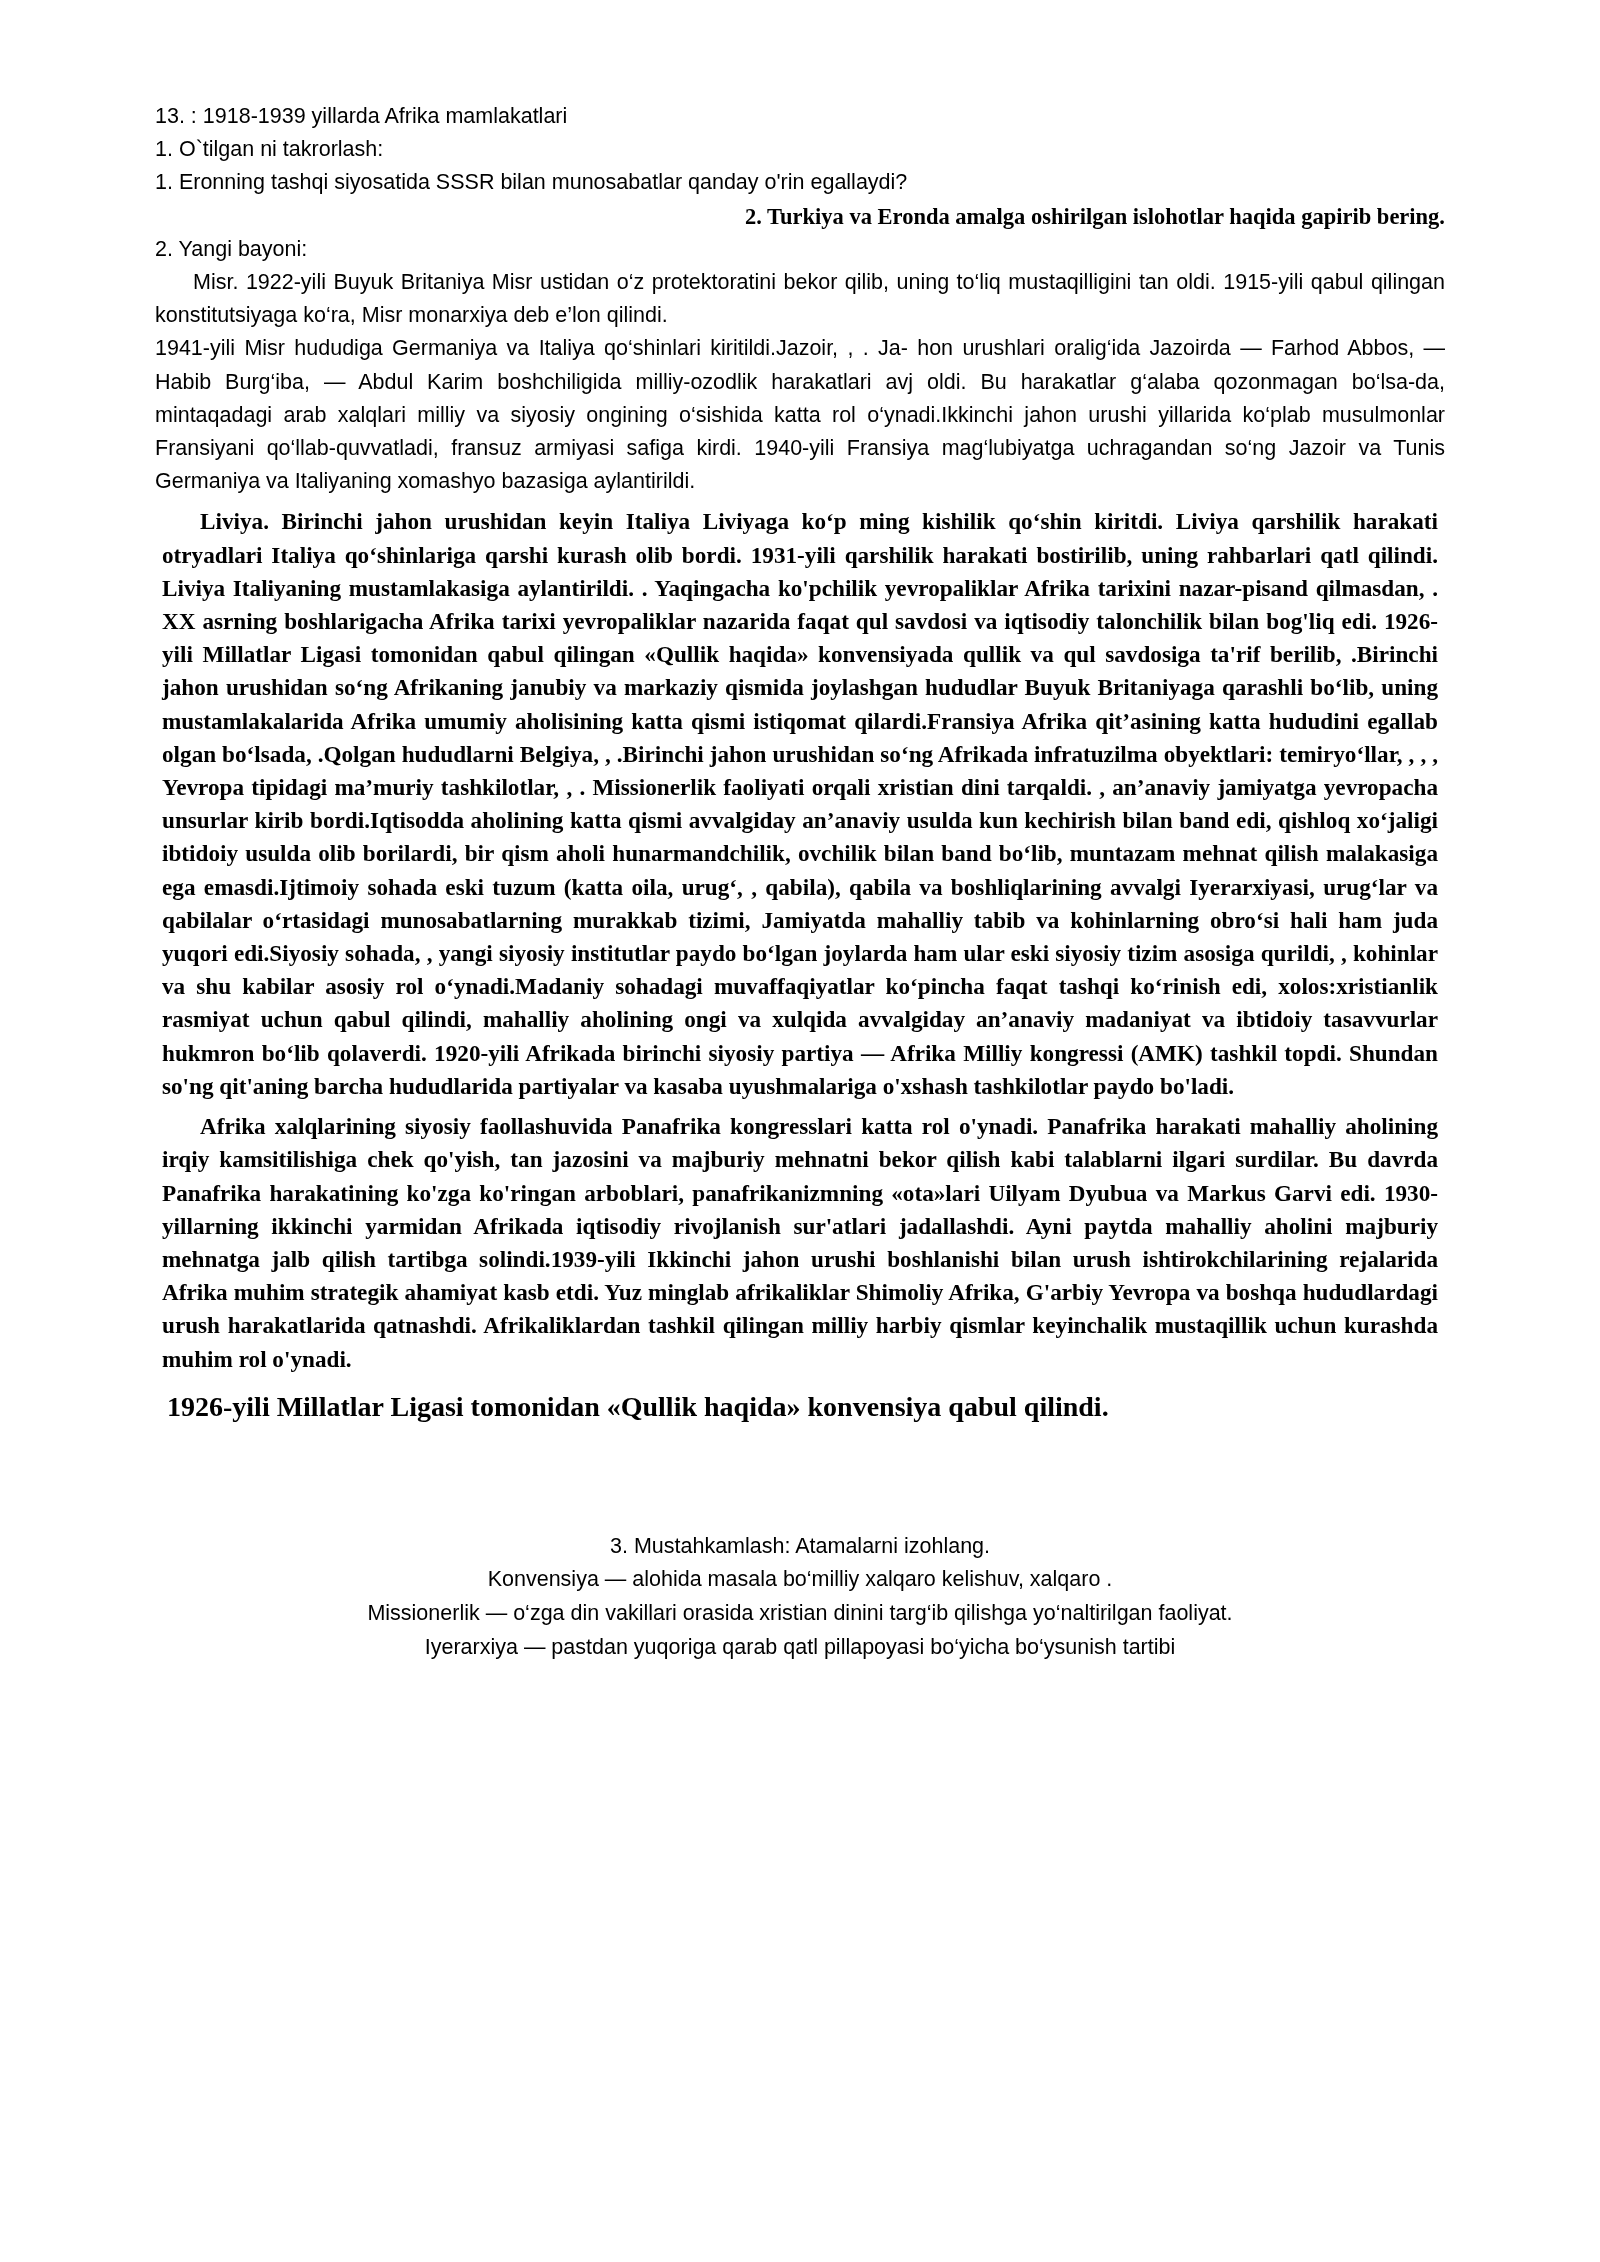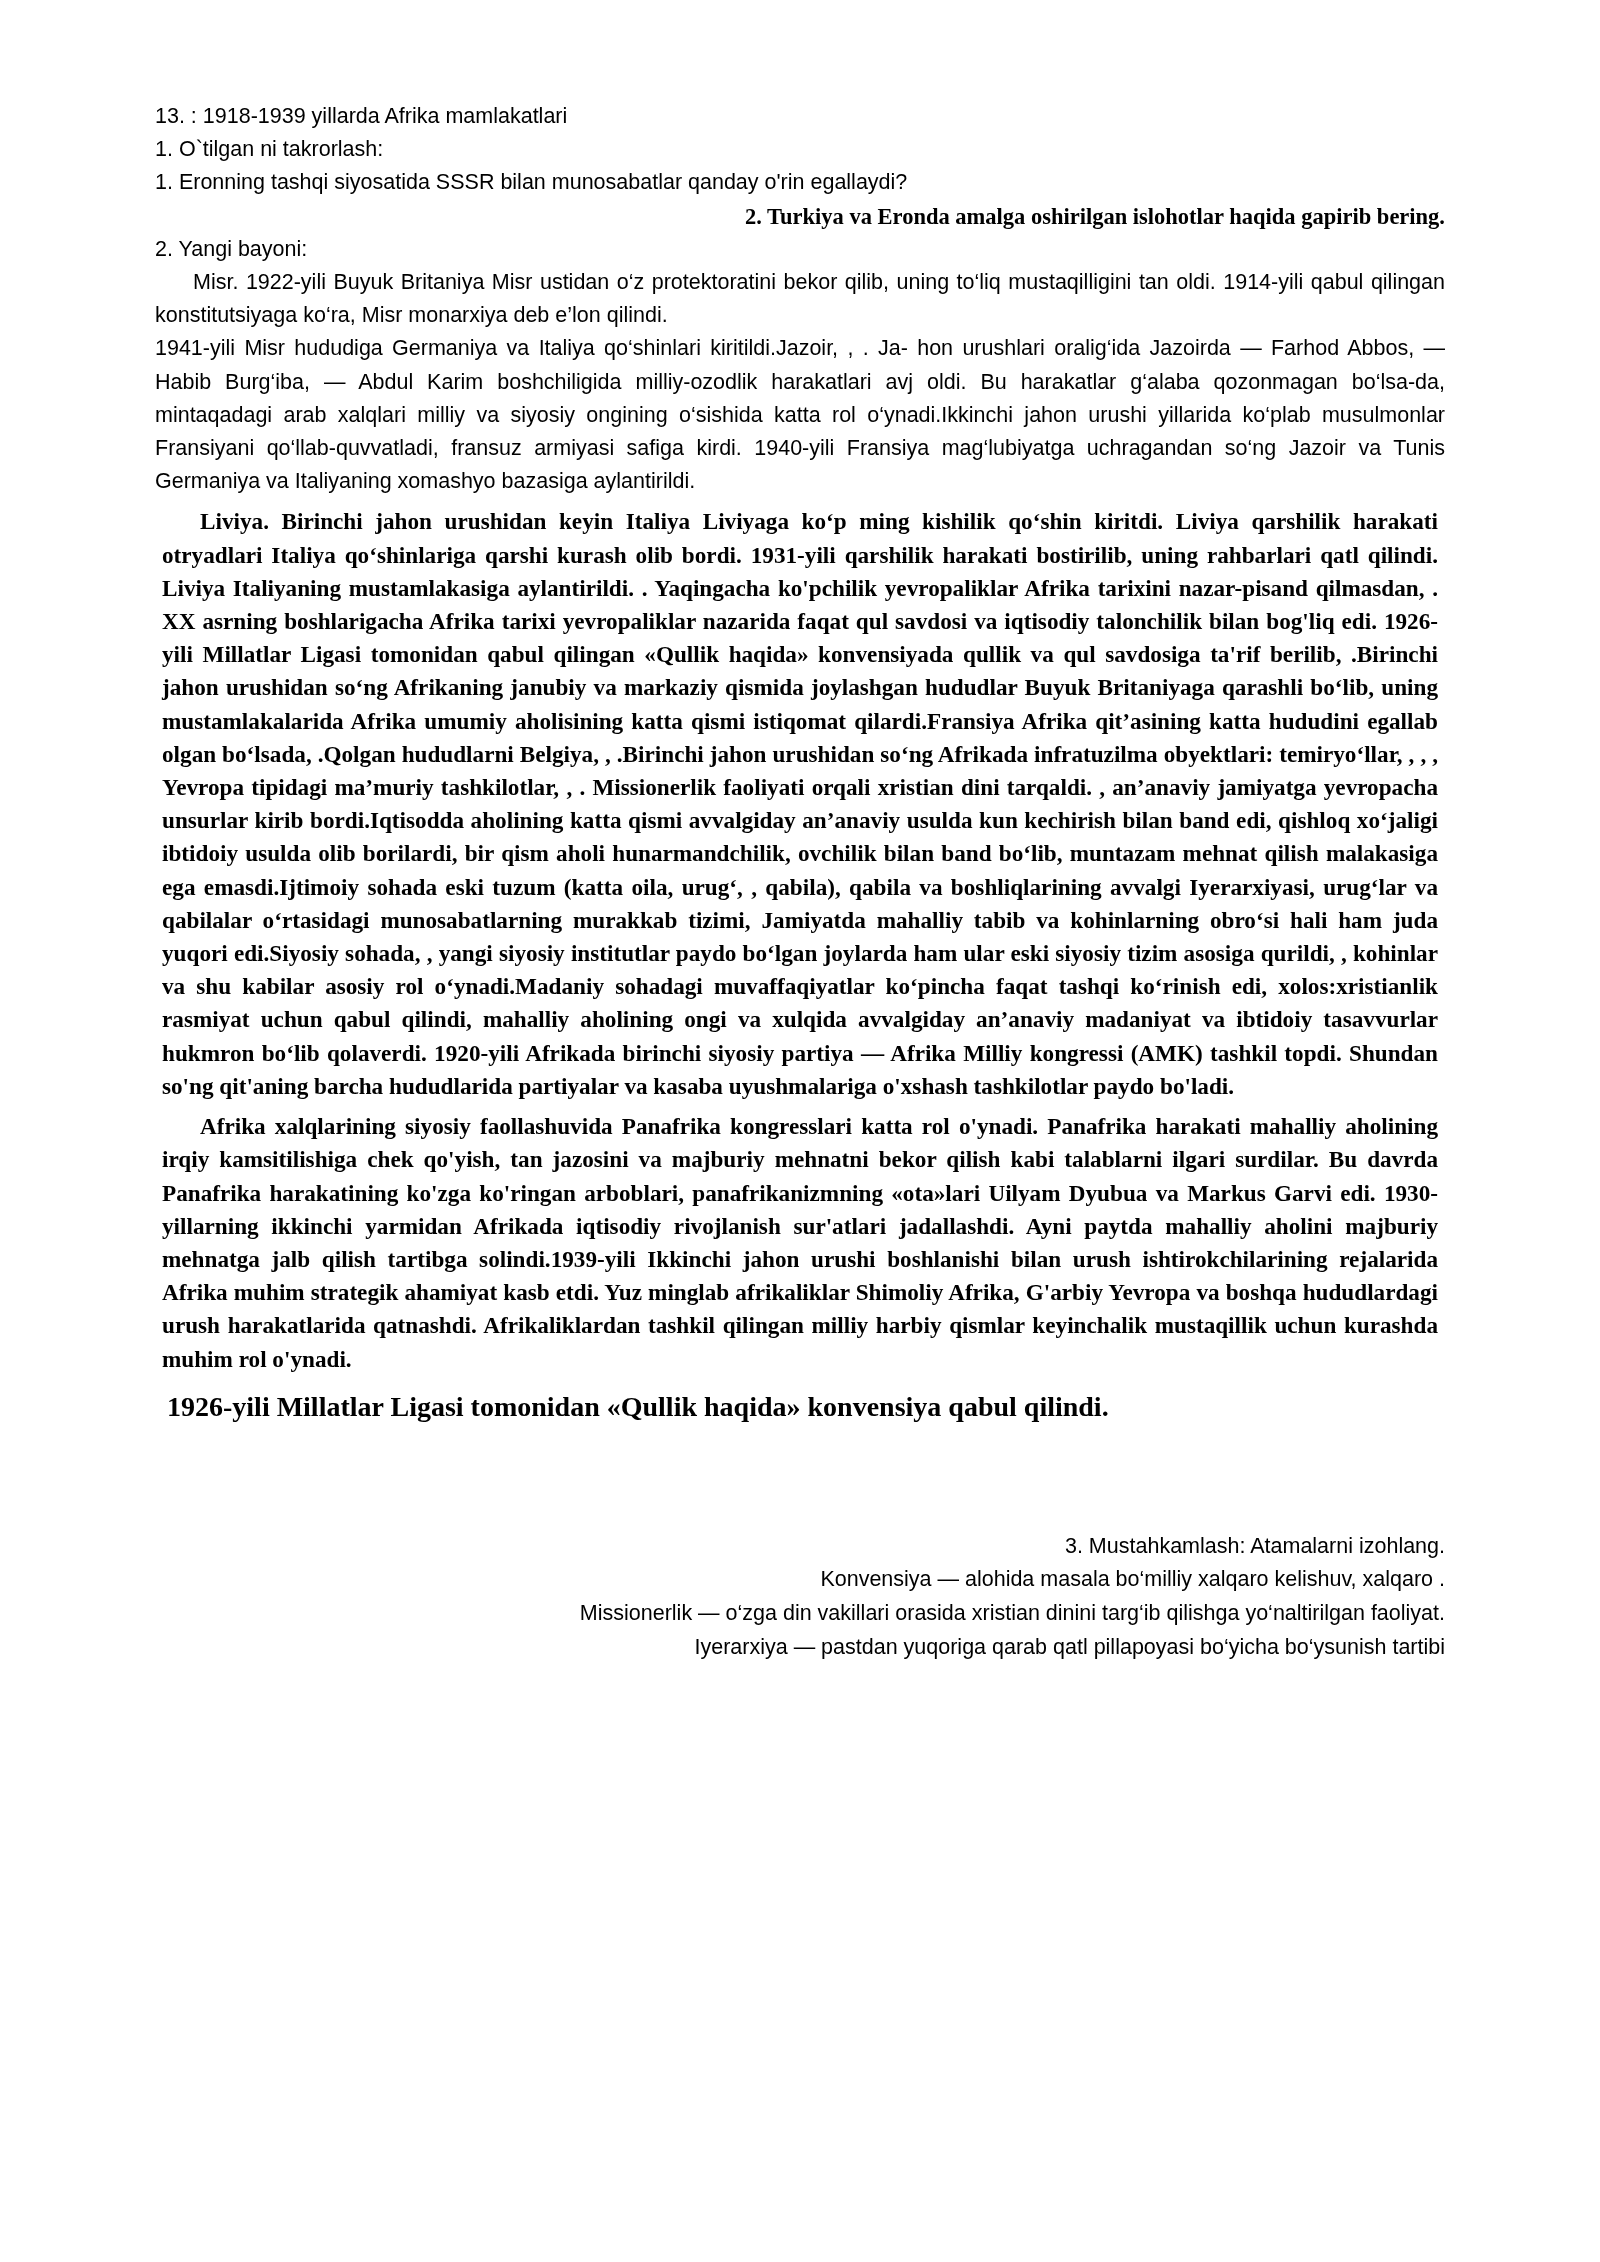--- a/index.html
+++ b/index.html
@@ -75,42 +75,42 @@
     line-height: 38px;
     text-align: left;
     margin: 12px;
   }
   .gap-block { height: 92px; }
   .tail-sans {
     font-family: "Liberation Sans", sans-serif;
     font-size: 21.5px;
     line-height: 33.6px;
     font-weight: 400;
-    text-align: right;
+    text-align: center;
     margin: 0;
     white-space: pre-wrap;
   }
 </style>
 </head>
 <body>
 
 <div id="page">
   <div class="doc-body">
 
     <div class="ln">13. : 1918-1939 yillarda Afrika mamlakatlari</div>
 
     <div class="ln">1. O`tilgan ni takrorlash:</div>
 
     <div class="ln">1. Eronning tashqi siyosatida SSSR bilan munosabatlar qanday o'rin egallaydi?</div>
 
     <div class="ln-bold-serif">2. Turkiya va Eronda amalga oshirilgan islohotlar haqida gapirib bering.</div>
 
     <div class="ln">2. Yangi bayoni:</div>
 
-    <p class="para-sans indent">Misr. 1922-yili Buyuk Britaniya Misr ustidan o‘z protektoratini bekor qilib, uning to‘liq mustaqilligini tan oldi. 1914-yili qabul qilingan konstitutsiyaga ko‘ra, Misr monarxiya deb e’lon qilindi.</p>
+    <p class="para-sans indent">Misr. 1922-yili Buyuk Britaniya Misr ustidan o‘z protektoratini bekor qilib, uning to‘liq mustaqilligini tan oldi. 1915-yili qabul qilingan konstitutsiyaga ko‘ra, Misr monarxiya deb e’lon qilindi.</p>
 
     <p class="para-sans">1941-yili Misr hududiga Germaniya va Italiya qo‘shinlari kiritildi.Jazoir, , . Ja- hon urushlari oralig‘ida Jazoirda — Farhod Abbos, — Habib Burg‘iba, — Abdul Karim boshchiligida milliy-ozodlik harakatlari avj oldi. Bu harakatlar g‘alaba qozonmagan bo‘lsa-da, mintaqadagi arab xalqlari milliy va siyosiy ongining o‘sishida katta rol o‘ynadi.Ikkinchi jahon urushi yillarida ko‘plab musulmonlar Fransiyani qo‘llab-quvvatladi, fransuz armiyasi safiga kirdi. 1940-yili Fransiya mag‘lubiyatga uchragandan so‘ng Jazoir va Tunis Germaniya va Italiyaning xomashyo bazasiga aylantirildi.</p>
 
     <p class="para-serif-bold indent">Liviya. Birinchi jahon urushidan keyin Italiya Liviyaga ko‘p ming kishilik qo‘shin kiritdi. Liviya qarshilik harakati otryadlari Italiya qo‘shinlariga qarshi kurash olib bordi. 1931-yili qarshilik harakati bostirilib, uning rahbarlari qatl qilindi. Liviya Italiyaning mustamlakasiga aylantirildi. . Yaqingacha ko'pchilik yevropaliklar Afrika tarixini nazar-pisand qilmasdan, . XX asrning boshlarigacha Afrika tarixi yevropaliklar nazarida faqat qul savdosi va iqtisodiy talonchilik bilan bog'liq edi. 1926-yili Millatlar Ligasi tomonidan qabul qilingan «Qullik haqida» konvensiyada qullik va qul savdosiga ta'rif berilib, .Birinchi jahon urushidan so‘ng Afrikaning janubiy va markaziy qismida joylashgan hududlar Buyuk Britaniyaga qarashli bo‘lib, uning mustamlakalarida Afrika umumiy aholisining katta qismi istiqomat qilardi.Fransiya Afrika qit’asining katta hududini egallab olgan bo‘lsada, .Qolgan hududlarni Belgiya, , .Birinchi jahon urushidan so‘ng Afrikada infratuzilma obyektlari: temiryo‘llar, , , , Yevropa tipidagi ma’muriy tashkilotlar, , . Missionerlik faoliyati orqali xristian dini tarqaldi. , an’anaviy jamiyatga yevropacha unsurlar kirib bordi.Iqtisodda aholining katta qismi avvalgiday an’anaviy usulda kun kechirish bilan band edi, qishloq xo‘jaligi ibtidoiy usulda olib borilardi, bir qism aholi hunarmandchilik, ovchilik bilan band bo‘lib, muntazam mehnat qilish malakasiga ega emasdi.Ijtimoiy sohada eski tuzum (katta oila, urug‘, , qabila), qabila va boshliqlarining avvalgi Iyerarxiyasi, urug‘lar va qabilalar o‘rtasidagi munosabatlarning murakkab tizimi, Jamiyatda mahalliy tabib va kohinlarning obro‘si hali ham juda yuqori edi.Siyosiy sohada, , yangi siyosiy institutlar paydo bo‘lgan joylarda ham ular eski siyosiy tizim asosiga qurildi, , kohinlar va shu kabilar asosiy rol o‘ynadi.Madaniy sohadagi muvaffaqiyatlar ko‘pincha faqat tashqi ko‘rinish edi, xolos:xristianlik rasmiyat uchun qabul qilindi, mahalliy aholining ongi va xulqida avvalgiday an’anaviy madaniyat va ibtidoiy tasavvurlar hukmron bo‘lib qolaverdi. 1920-yili Afrikada birinchi siyosiy partiya — Afrika Milliy kongressi (AMK) tashkil topdi. Shundan so'ng qit'aning barcha hududlarida partiyalar va kasaba uyushmalariga o'xshash tashkilotlar paydo bo'ladi.</p>
 
     <p class="para-serif-bold indent">Afrika xalqlarining siyosiy faollashuvida Panafrika kongresslari katta rol o'ynadi. Panafrika harakati mahalliy aholining irqiy kamsitilishiga chek qo'yish, tan jazosini va majburiy mehnatni bekor qilish kabi talablarni ilgari surdilar. Bu davrda Panafrika harakatining ko'zga ko'ringan arboblari, panafrikanizmning «ota»lari Uilyam Dyubua va Markus Garvi edi. 1930-yillarning ikkinchi yarmidan Afrikada iqtisodiy rivojlanish sur'atlari jadallashdi. Ayni paytda mahalliy aholini majburiy mehnatga jalb qilish tartibga solindi.1939-yili Ikkinchi jahon urushi boshlanishi bilan urush ishtirokchilarining rejalarida Afrika muhim strategik ahamiyat kasb etdi. Yuz minglab afrikaliklar Shimoliy Afrika, G'arbiy Yevropa va boshqa hududlardagi urush harakatlarida qatnashdi. Afrikaliklardan tashkil qilingan milliy harbiy qismlar keyinchalik mustaqillik uchun kurashda muhim rol o'ynadi.</p>
 
     <p class="closing-heading">1926-yili Millatlar Ligasi tomonidan «Qullik haqida» konvensiya qabul qilindi.</p>
 
     <div class="gap-block"></div>

